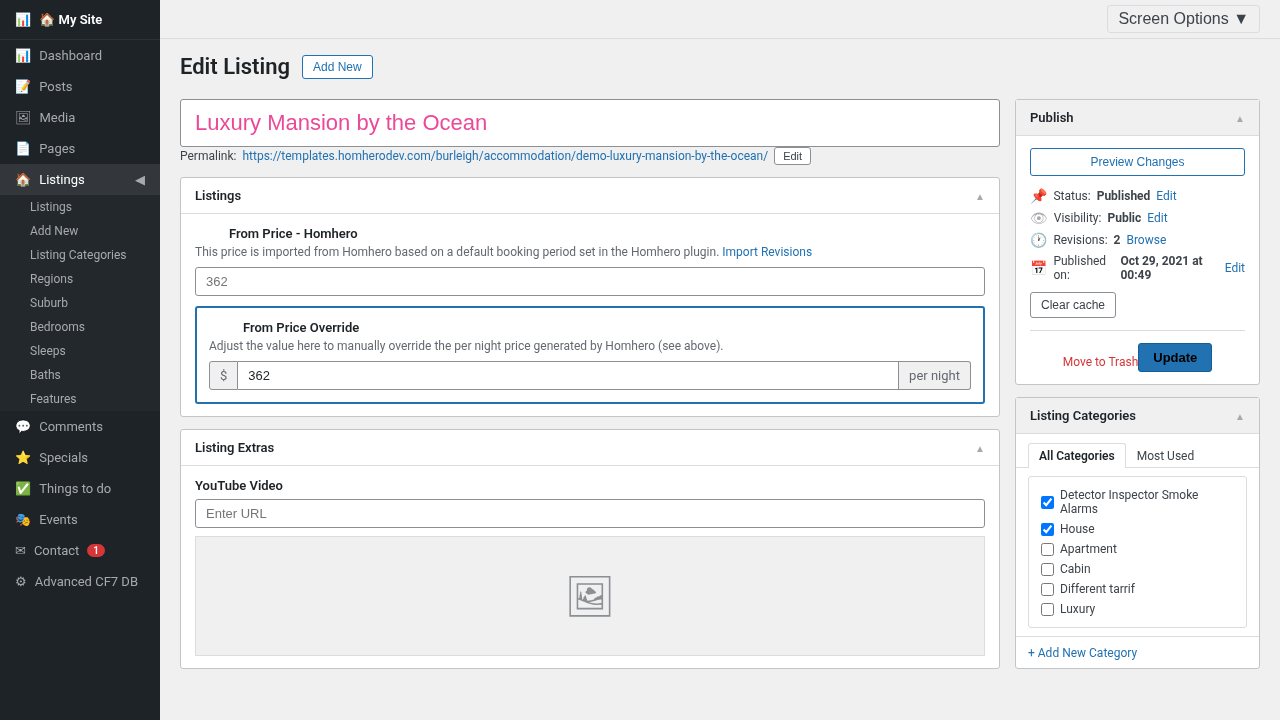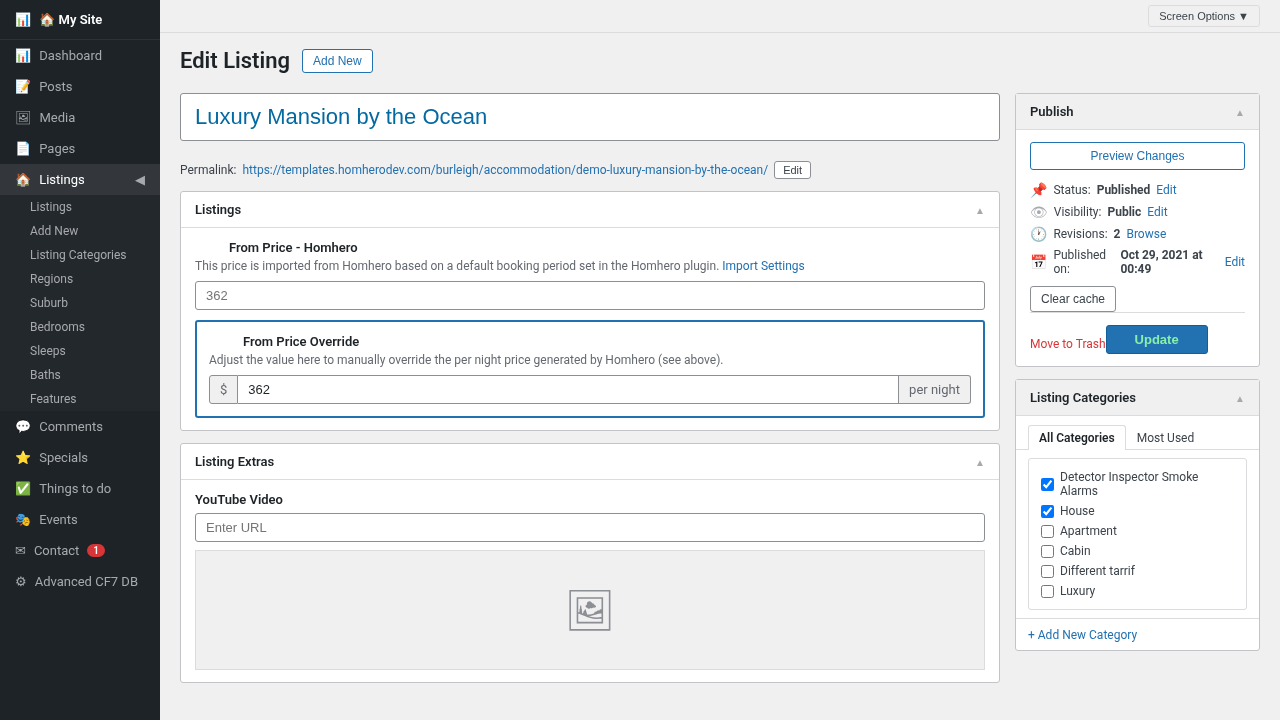--- a/index.html
+++ b/index.html
@@ -11,29 +11,29 @@
     .sidebar-item { padding: 8px 15px; display: flex; align-items: center; gap: 8px; cursor: pointer; font-size: 13px; color: #a7aaad; }
     .sidebar-item.active-parent { background: #33373c; color: #fff; }
     .sidebar-sub { padding: 5px 15px 5px 30px; color: #a7aaad; cursor: pointer; font-size: 12px; }
     .sidebar-badge { background: #d63638; color: #fff; border-radius: 9px; padding: 1px 6px; font-size: 10px; font-weight: 600; }
 
     
     .main-content { flex: 1; overflow-y: auto; padding: 0; }
     .page-header { display: flex; align-items: center; gap: 12px; padding: 15px 20px 10px; }
     .page-title { font-size: 22px; font-weight: 600; color: #1d2327; }
     .btn-add-new { background: #fff; border: 1px solid #2271b1; color: #2271b1; padding: 4px 10px; border-radius: 3px; cursor: pointer; font-size: 12px; }
-    .screen-options-btn { background: #f0f0f1; border: 1px solid #dcdcde; color: #3c434a; padding: 4px 10px; border-radius: 3px; cursor: pointer; font-size: 11px; display: flex; align-items: center; gap: 4px; }
+    .screen-options-btn { background: #f0f0f1; border: 1px solid #dcdcde; color: #3c434a; padding: 4px 10px; border-radius: 3px; cursor: pointer; font-size: 16px; display: flex; align-items: center; gap: 4px; }
 
     
     .content-area { display: flex; gap: 15px; padding: 10px 20px; }
     .main-column { flex: 1; }
     .side-column { width: 245px; flex-shrink: 0; }
 
     
-    .title-field { width: 100%; padding: 10px 14px; font-size: 22px; border: 1px solid #8c8f94; border-radius: 3px; color: #0369a1; margin-bottom: 20px; }
+    .title-field { width: 100%; padding: 10px 14px; font-size: 22px; border: 1px solid #8c8f94; border-radius: 3px; color: #ec4899; margin-bottom: 0; }
 
     
     .permalink-bar { font-size: 12px; color: #3c434a; margin-bottom: 12px; display: flex; align-items: center; gap: 6px; flex-wrap: wrap; }
     .permalink-link { color: #2271b1; text-decoration: none; font-size: 12px; }
     .btn-edit-small { background: #fff; border: 1px solid #8c8f94; color: #3c434a; padding: 2px 8px; border-radius: 3px; cursor: pointer; font-size: 11px; }
 
     
     .metabox { background: #fff; border: 1px solid #c3c4c7; border-radius: 3px; margin-bottom: 12px; }
     .metabox-header { padding: 10px 14px; border-bottom: 1px solid #dcdcde; display: flex; align-items: center; justify-content: space-between; cursor: pointer; }
     .metabox-title { font-size: 13px; font-weight: 600; color: #1d2327; }
@@ -62,23 +62,23 @@
     
     .publish-box { background: #fff; border: 1px solid #c3c4c7; border-radius: 3px; margin-bottom: 12px; }
     .publish-header { background: #f0f0f1; padding: 10px 14px; border-bottom: 1px solid #dcdcde; display: flex; align-items: center; justify-content: space-between; }
     .publish-title { font-size: 13px; font-weight: 600; color: #1d2327; }
     .publish-body { padding: 12px 14px; }
     .preview-btn { background: #fff; border: 1px solid #2271b1; color: #2271b1; padding: 6px 12px; border-radius: 3px; cursor: pointer; font-size: 12px; width: 100%; margin-bottom: 12px; }
     .publish-meta { font-size: 12px; color: #3c434a; margin-bottom: 6px; display: flex; align-items: center; gap: 6px; }
     .publish-meta-icon { font-size: 14px; color: #a7aaad; }
     .edit-link { color: #2271b1; text-decoration: none; cursor: pointer; }
     .browse-link { color: #2271b1; text-decoration: none; cursor: pointer; }
-    .publish-actions { display: flex; align-items: center; justify-content: flex-start; padding-top: 12px; border-top: 1px solid #dcdcde; }
+    .publish-actions { display: flex; align-items: center; justify-content: center; margin-top: 12px; padding-top: 12px; border-top: 1px solid #dcdcde; }
     .btn-clear-cache { background: #fff; border: 1px solid #8c8f94; color: #3c434a; padding: 5px 10px; border-radius: 3px; cursor: pointer; font-size: 12px; }
-    .btn-update { background: #2271b1; border: 1px solid #135e96; color: #86efac; padding: 6px 28px; border-radius: 3px; cursor: pointer; font-size: 13px; font-weight: 600; }
+    .btn-update { background: #2271b1; border: 1px solid #135e96; color: #000000; padding: 6px 14px; border-radius: 3px; cursor: pointer; font-size: 13px; font-weight: 600; }
     .move-trash { color: #d63638; text-decoration: none; font-size: 12px; cursor: pointer; display: block; margin-top: 8px; }
 
     
     .cat-box { background: #fff; border: 1px solid #c3c4c7; border-radius: 3px; }
     .cat-header { background: #f0f0f1; padding: 10px 14px; border-bottom: 1px solid #dcdcde; display: flex; align-items: center; justify-content: space-between; cursor: pointer; }
     .cat-title { font-size: 13px; font-weight: 600; color: #1d2327; }
     .cat-tabs { display: flex; border-bottom: 1px solid #dcdcde; padding: 8px 12px 0; gap: 0; }
     .cat-tab { padding: 5px 10px; font-size: 12px; cursor: pointer; color: #3c434a; border: 1px solid transparent; border-bottom: none; border-radius: 3px 3px 0 0; position: relative; bottom: -1px; }
     .cat-tab.active { background: #fff; border-color: #dcdcde; color: #1d2327; font-weight: 600; }
     .cat-list-container { padding: 8px 12px; max-height: 200px; overflow-y: auto; border: 1px solid #dcdcde; margin: 8px 12px; border-radius: 3px; }
@@ -212,21 +212,21 @@
         <div class="metabox-header">
           <span class="metabox-title">Listings</span>
           <span class="chevron-up"></span>
         </div>
         <div class="metabox-body">
           
           <div class="field-label">From Price - Homhero</div>
           <div class="field-desc">
             <span>This price is imported from Homhero based on a default booking period set in the Homhero plugin.</span>
             <a href="#" class="edit-link">
-              <span>Import Settings</span>
+              <span>Import Revisions</span>
             </a>
           </div>
           <input type="text" class="field-input placeholder" value="" placeholder="362" style="">
 
           
           <div class="price-override-box">
             <div class="field-label">From Price Override</div>
             <div class="field-desc">
               <span>Adjust the value here to manually override the per night price generated by Homhero (see above).</span>
             </div>

